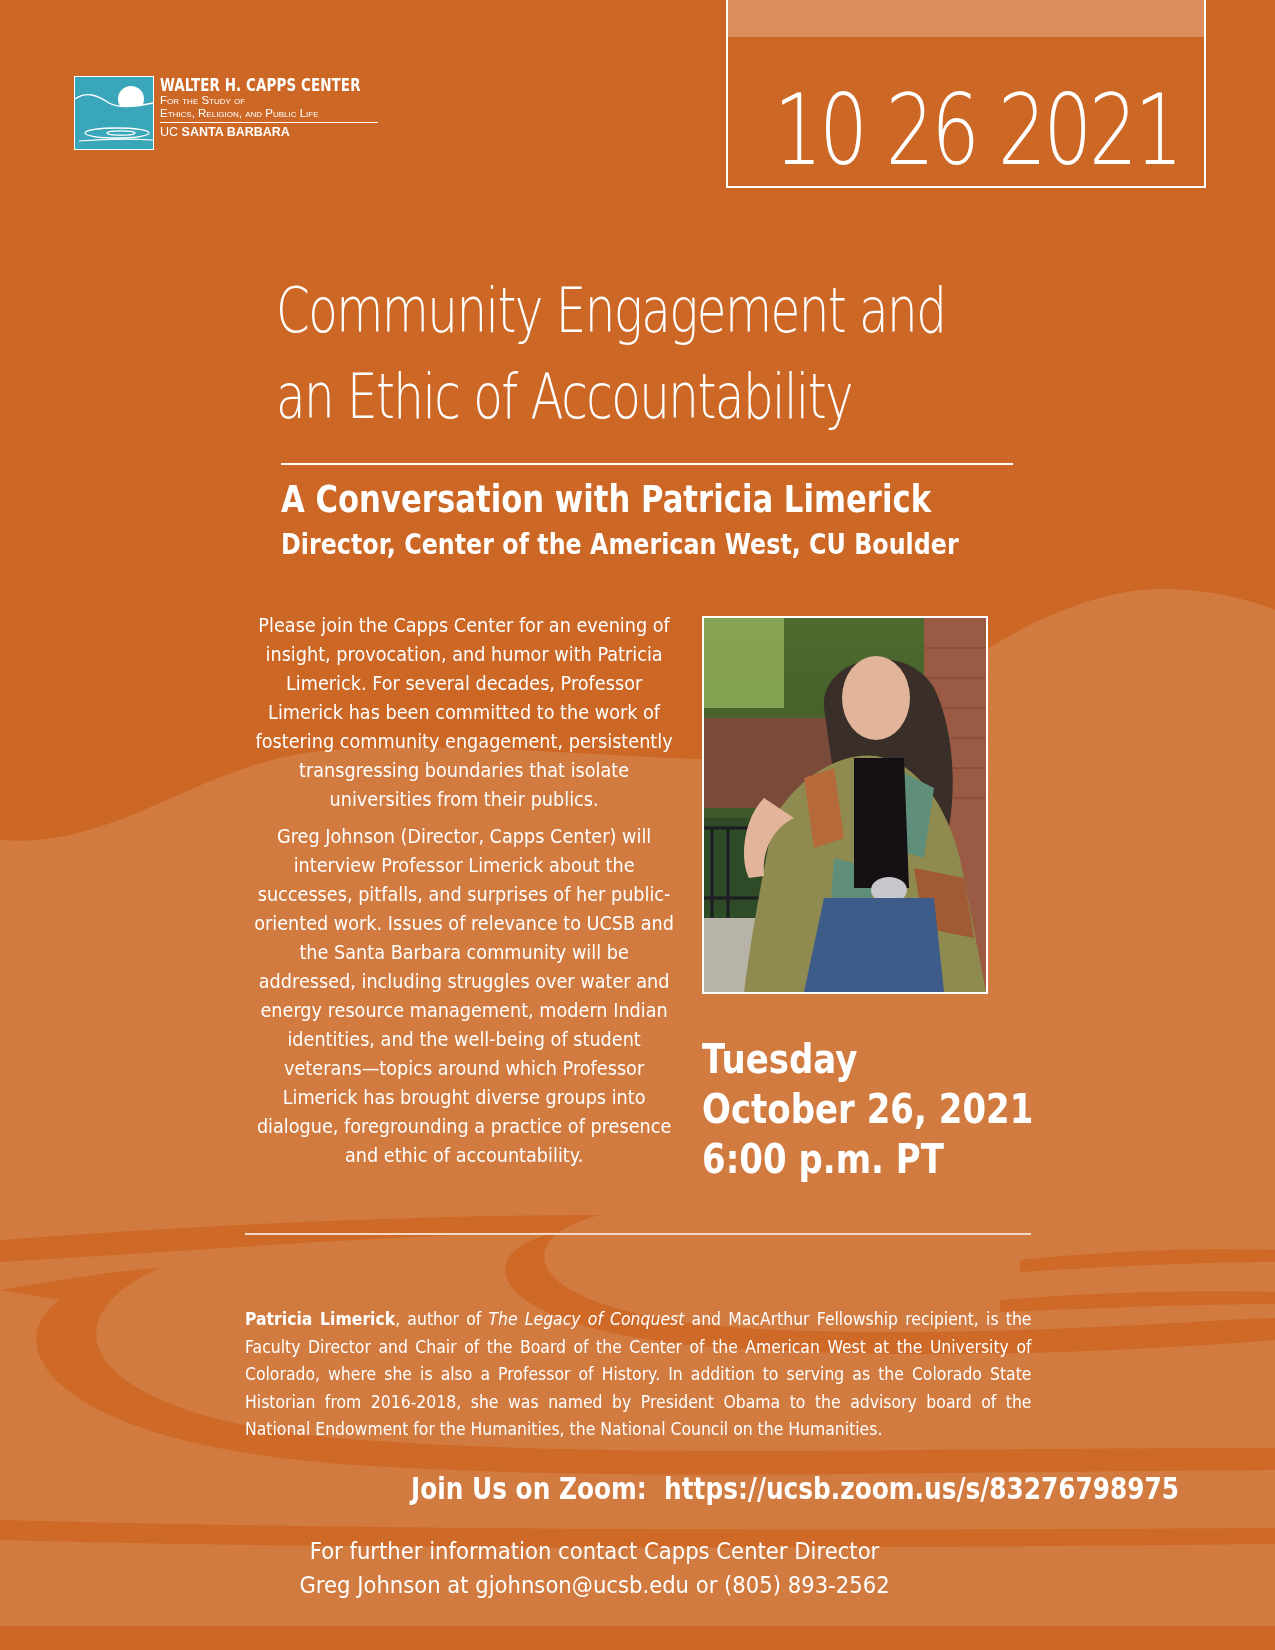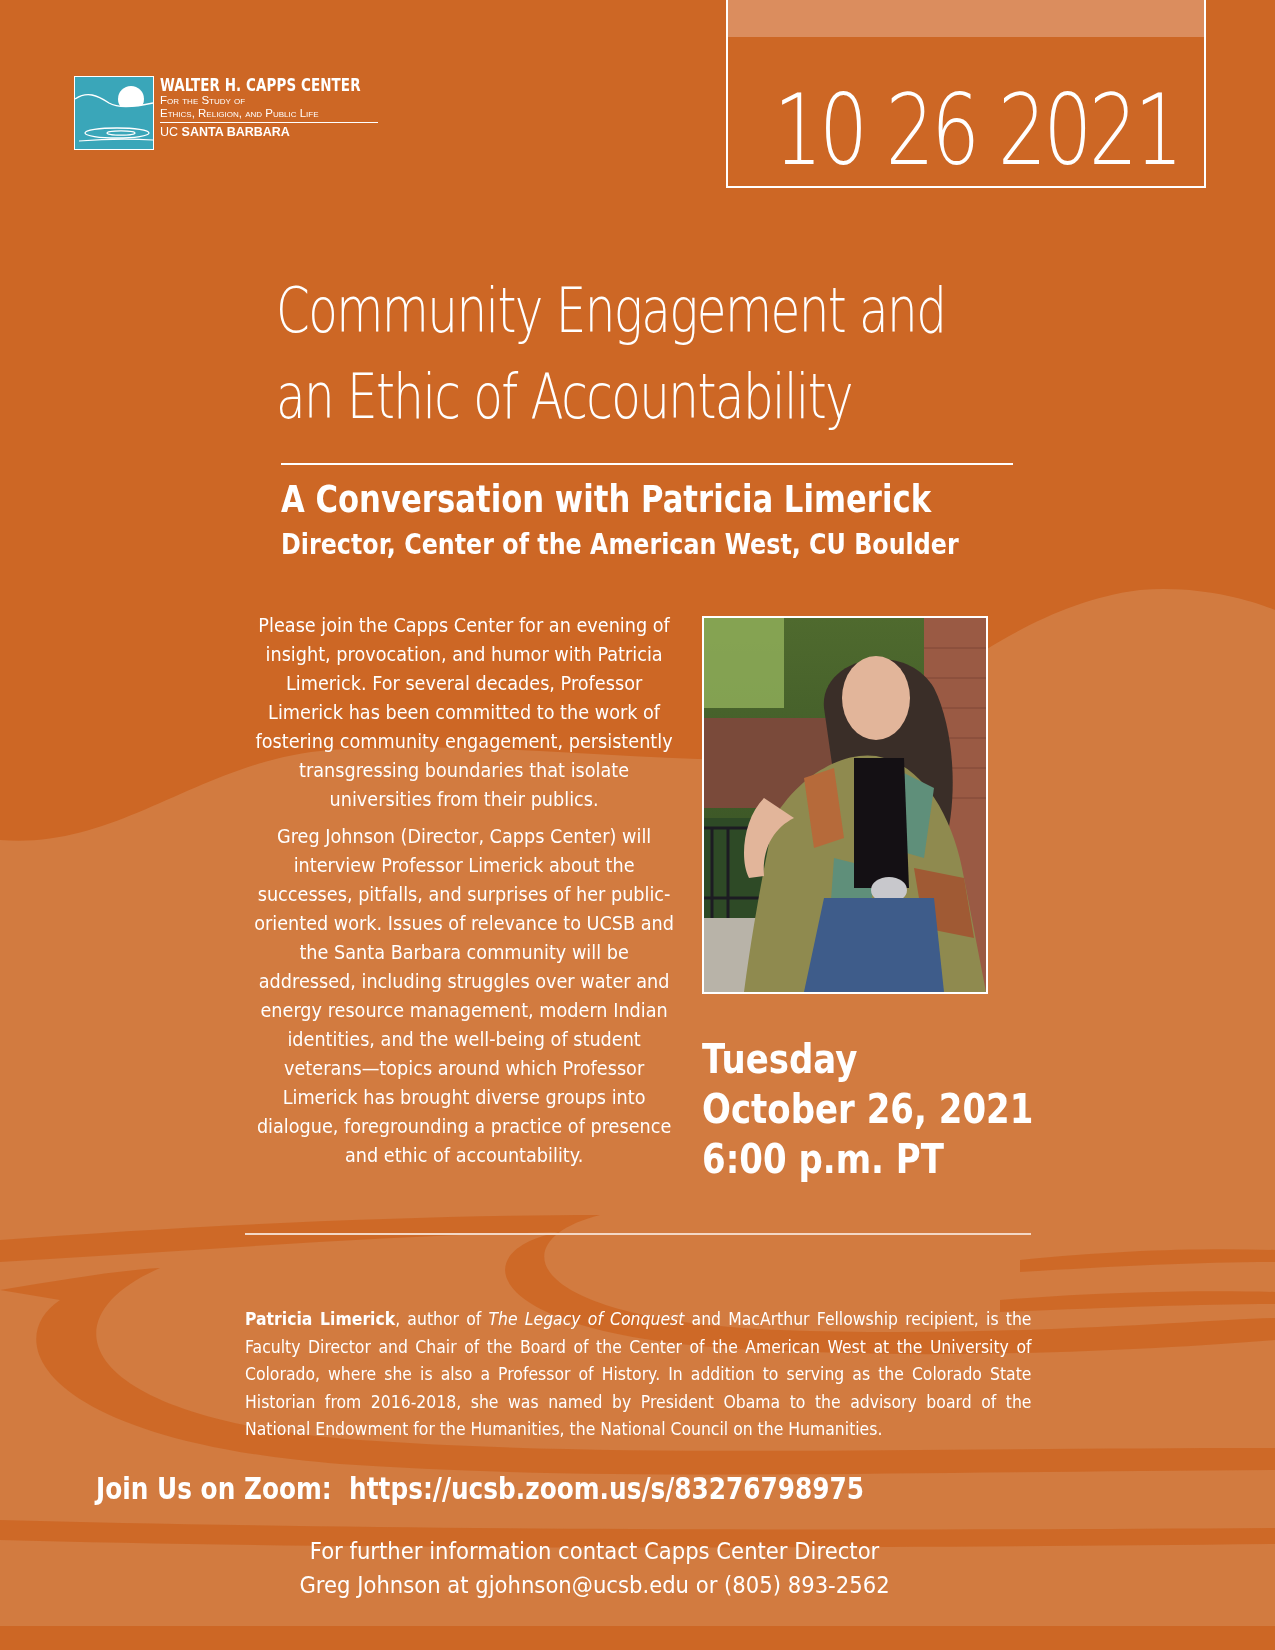--- a/index.html
+++ b/index.html
@@ -31,21 +31,21 @@
   .photo { left:702px; top:616px; width:286px; height:378px; border:2px solid #fff; box-sizing:border-box; overflow:hidden; background:#5b6b3a; }
   
   .when { left:702px; top:1034px; font-family:"DejaVu Sans", sans-serif; font-weight:bold; font-size:40px; line-height:50px; transform:scaleX(0.85); transform-origin:left; white-space:nowrap; }
   
   .bio-rule { left:245px; top:1233px; width:786px; height:2px; background:#F3D8C6; }
   .bio { left:245px; top:1305px; width:786px; font-family:"DejaVu Sans", sans-serif; font-size:18px; line-height:27.5px; text-align:justify; }
   .bio-inner { transform:scaleX(0.87); transform-origin:left; width:904px; }
   .bio b { font-weight:bold; }
   .bio i { font-style:italic; }
   
-  .join { left:0; width:1275px; top:1468px; text-align:left; font-family:"DejaVu Sans", sans-serif; font-weight:bold; font-size:31px; line-height:40px; }
+  .join { left:0; width:1275px; top:1468px; text-align:right; font-family:"DejaVu Sans", sans-serif; font-weight:bold; font-size:31px; line-height:40px; }
   .join span.inner { display:inline-block; transform:scaleX(0.8); }
   .contact { left:0; width:1189px; top:1534px; text-align:center; font-family:"DejaVu Sans", sans-serif; font-size:23px; line-height:34px; }
   .contact div { transform:scaleX(0.92); }
 </style>
 </head>
 <body>
 
 <svg class="bg" viewBox="0 0 1275 1650" preserveAspectRatio="none">
   <rect x="0" y="0" width="1275" height="1650" fill="#CD6725"></rect>
 

